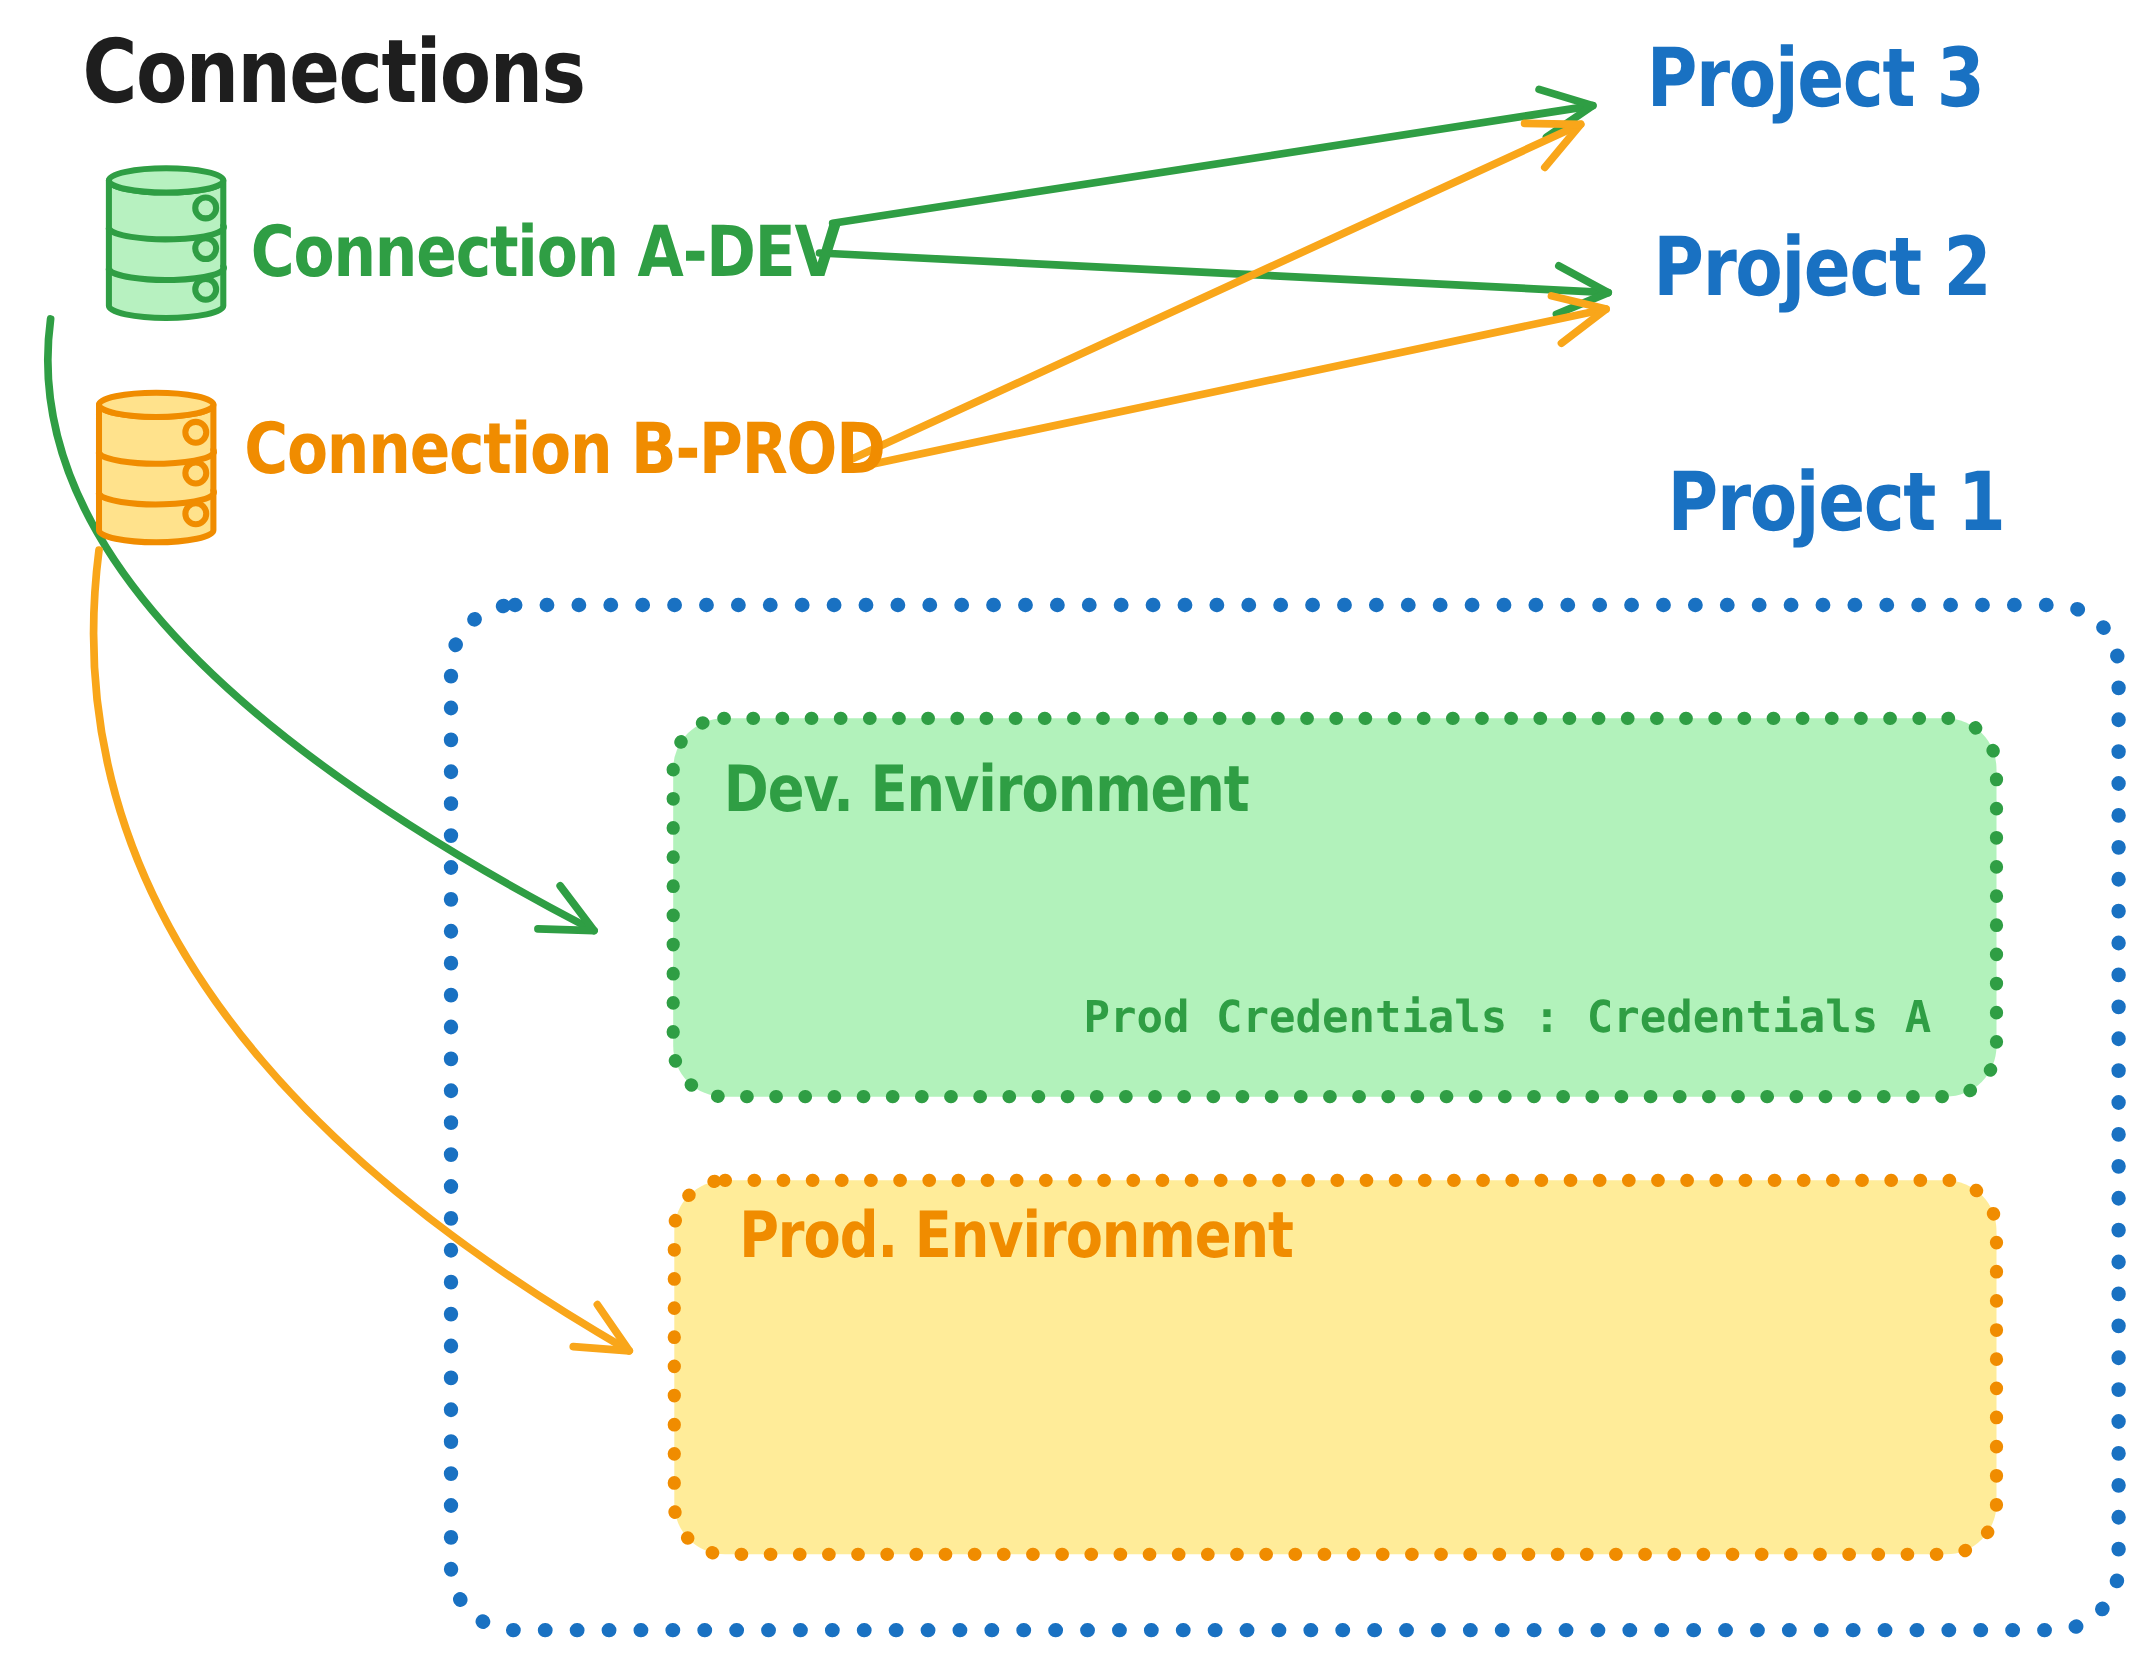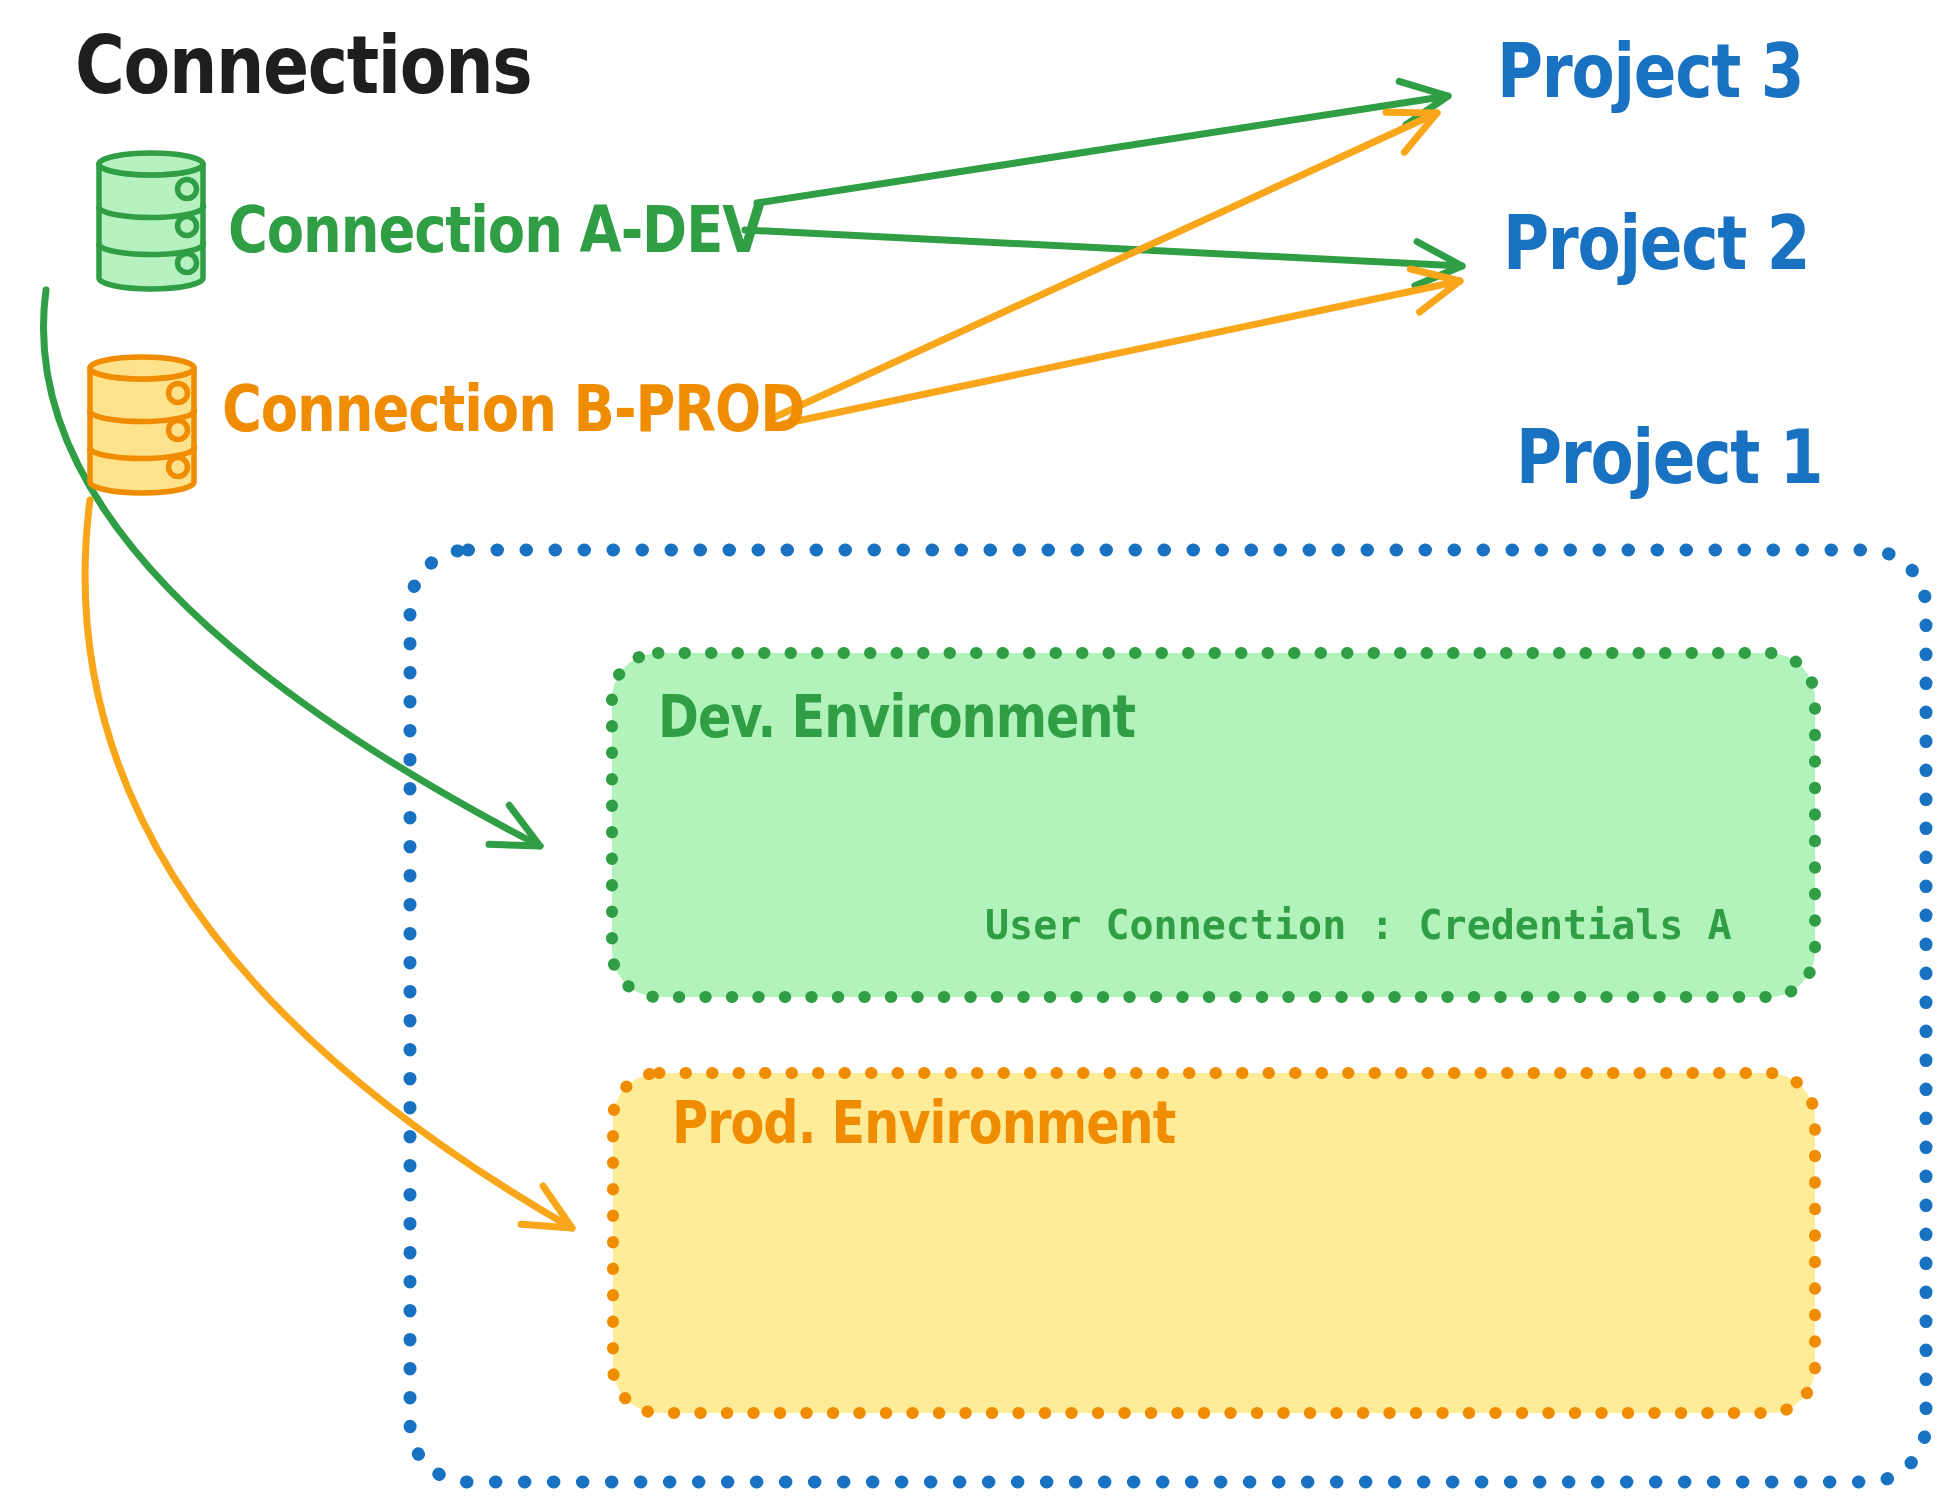--- a/index.html
+++ b/index.html
@@ -110,16 +110,16 @@
     </g>
   </svg>
 
   <div class="hand t-title">Connections</div>
   <div class="hand t-adev">Connection A-DEV</div>
   <div class="hand t-bprod">Connection B-PROD</div>
   <div class="hand t-p3">Project 3</div>
   <div class="hand t-p2">Project 2</div>
   <div class="hand t-p1">Project 1</div>
   <div class="hand t-devenv">Dev. Environment</div>
-  <div class="mono t-creda">User Connection : Credentials A</div>
+  <div class="mono t-creda">Prod Credentials : Credentials A</div>
   <div class="hand t-prodenv">Prod. Environment</div>
 
 </div>
 
 </body></html>

